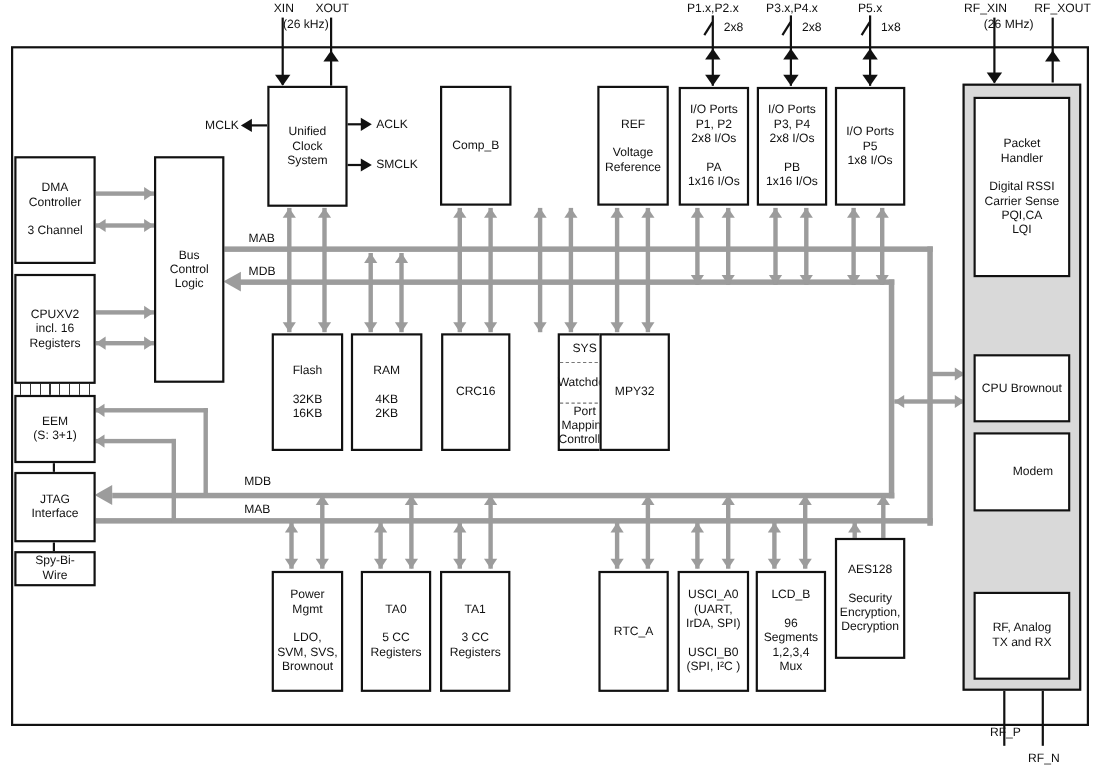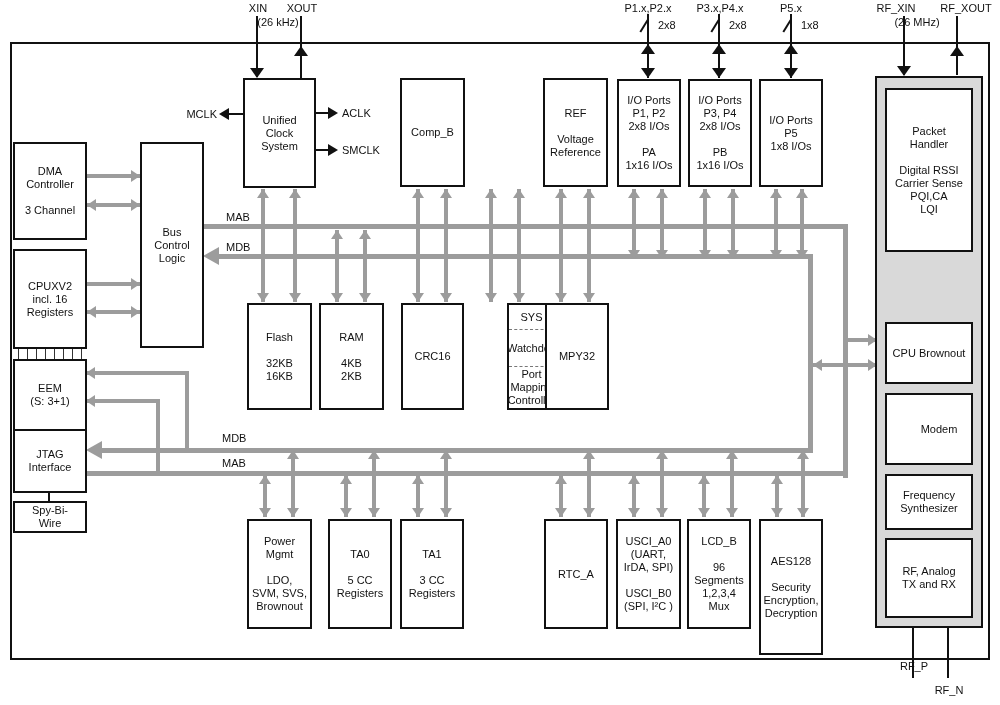--- a/index.html
+++ b/index.html
@@ -204,21 +204,21 @@
   <div class="lbl" style="left:226px;top:241px;">MDB</div>
   <div class="lbl" style="left:222px;top:432px;">MDB</div>
   <div class="lbl" style="left:222px;top:457px;">MAB</div>
 
   <div class="lbl ctr" style="left:896px;top:660px;width:36px;">RF_P</div>
   <div class="lbl ctr" style="left:931px;top:684px;width:36px;text-align:center;">RF_N</div>
 
   <div class="blk" style="left:13px;top:142px;width:74px;height:98px;">DMA<br>Controller<br><br>3 Channel</div>
   <div class="blk" style="left:13px;top:249px;width:74px;height:100px;">CPUXV2<br>incl. 16<br>Registers</div>
   <div id="ticks"></div>
-  <div class="blk" style="left:13px;top:359px;width:74px;height:72px;">EEM<br>(S: 3+1)</div>
+  <div class="blk" style="left:13px;top:359px;width:74px;height:62px;">EEM<br>(S: 3+1)</div>
   <div class="blk" style="left:13px;top:429px;width:74px;height:64px;">JTAG<br>Interface</div>
   <div class="blk" style="left:13px;top:501px;width:74px;height:32px;">Spy-Bi-<br>Wire</div>
   <div class="blk" style="left:140px;top:142px;width:64px;height:206px;">Bus<br>Control<br>Logic</div>
 
   <div class="blk" style="left:243px;top:78px;width:73px;height:110px;">Unified<br>Clock<br>System</div>
   <div class="blk" style="left:400px;top:78px;width:65px;height:109px;">Comp_B</div>
   <div class="blk" style="left:543px;top:78px;width:65px;height:109px;">REF<br><br>Voltage<br>Reference</div>
   <div class="blk" style="left:617px;top:79px;width:64px;height:108px;">I/O Ports<br>P1, P2<br>2x8 I/Os<br><br>PA<br>1x16 I/Os</div>
   <div class="blk" style="left:688px;top:79px;width:64px;height:108px;">I/O Ports<br>P3, P4<br>2x8 I/Os<br><br>PB<br>1x16 I/Os</div>
   <div class="blk" style="left:759px;top:79px;width:64px;height:108px;">I/O Ports<br>P5<br>1x8 I/Os</div>
@@ -232,23 +232,22 @@
     <div class="sys-sec sys-div" style="flex:1;">Port<br>Mapping<br>Controller</div>
   </div>
   <div class="blk" style="left:545px;top:303px;width:64px;height:107px;">MPY32</div>
 
   <div class="blk" style="left:247px;top:519px;width:65px;height:110px;">Power<br>Mgmt<br><br>LDO,<br>SVM, SVS,<br>Brownout</div>
   <div class="blk" style="left:328px;top:519px;width:64px;height:110px;">TA0<br><br>5 CC<br>Registers</div>
   <div class="blk" style="left:400px;top:519px;width:64px;height:110px;">TA1<br><br>3 CC<br>Registers</div>
   <div class="blk" style="left:544px;top:519px;width:64px;height:110px;">RTC_A</div>
   <div class="blk" style="left:616px;top:519px;width:65px;height:110px;">USCI_A0<br>(UART,<br>IrDA, SPI)<br><br>USCI_B0<br>(SPI, I²C )</div>
   <div class="blk" style="left:687px;top:519px;width:64px;height:110px;">LCD_B<br><br>96<br>Segments<br>1,2,3,4<br>Mux</div>
-  <div class="blk" style="left:759px;top:519px;width:64px;height:136px;">AES128<br><br>Security<br>Encryption,<br>Decryption</div>
+  <div class="blk" style="left:759px;top:489px;width:64px;height:110px;">AES128<br><br>Security<br>Encryption,<br>Decryption</div>
 
   <div id="radio">
     <div class="blk" style="left:8px;top:10px;width:88px;height:164px;">Packet<br>Handler<br><br>Digital RSSI<br>Carrier Sense<br>PQI,CA<br>LQI</div>
     <div class="blk" style="left:8px;top:244px;width:88px;height:62px;">CPU Brownout</div>
     <div class="blk" style="left:8px;top:315px;width:88px;height:72px;padding-left:20px;">Modem</div>
-    <div class="blk" style="left:8px;top:396px;width:88px;height:56px;">Frequency<br>Synthesizer</div>
     <div class="blk" style="left:8px;top:460px;width:88px;height:80px;">RF, Analog<br>TX and RX</div>
   </div>
 
 </div>
 
 </body></html>

